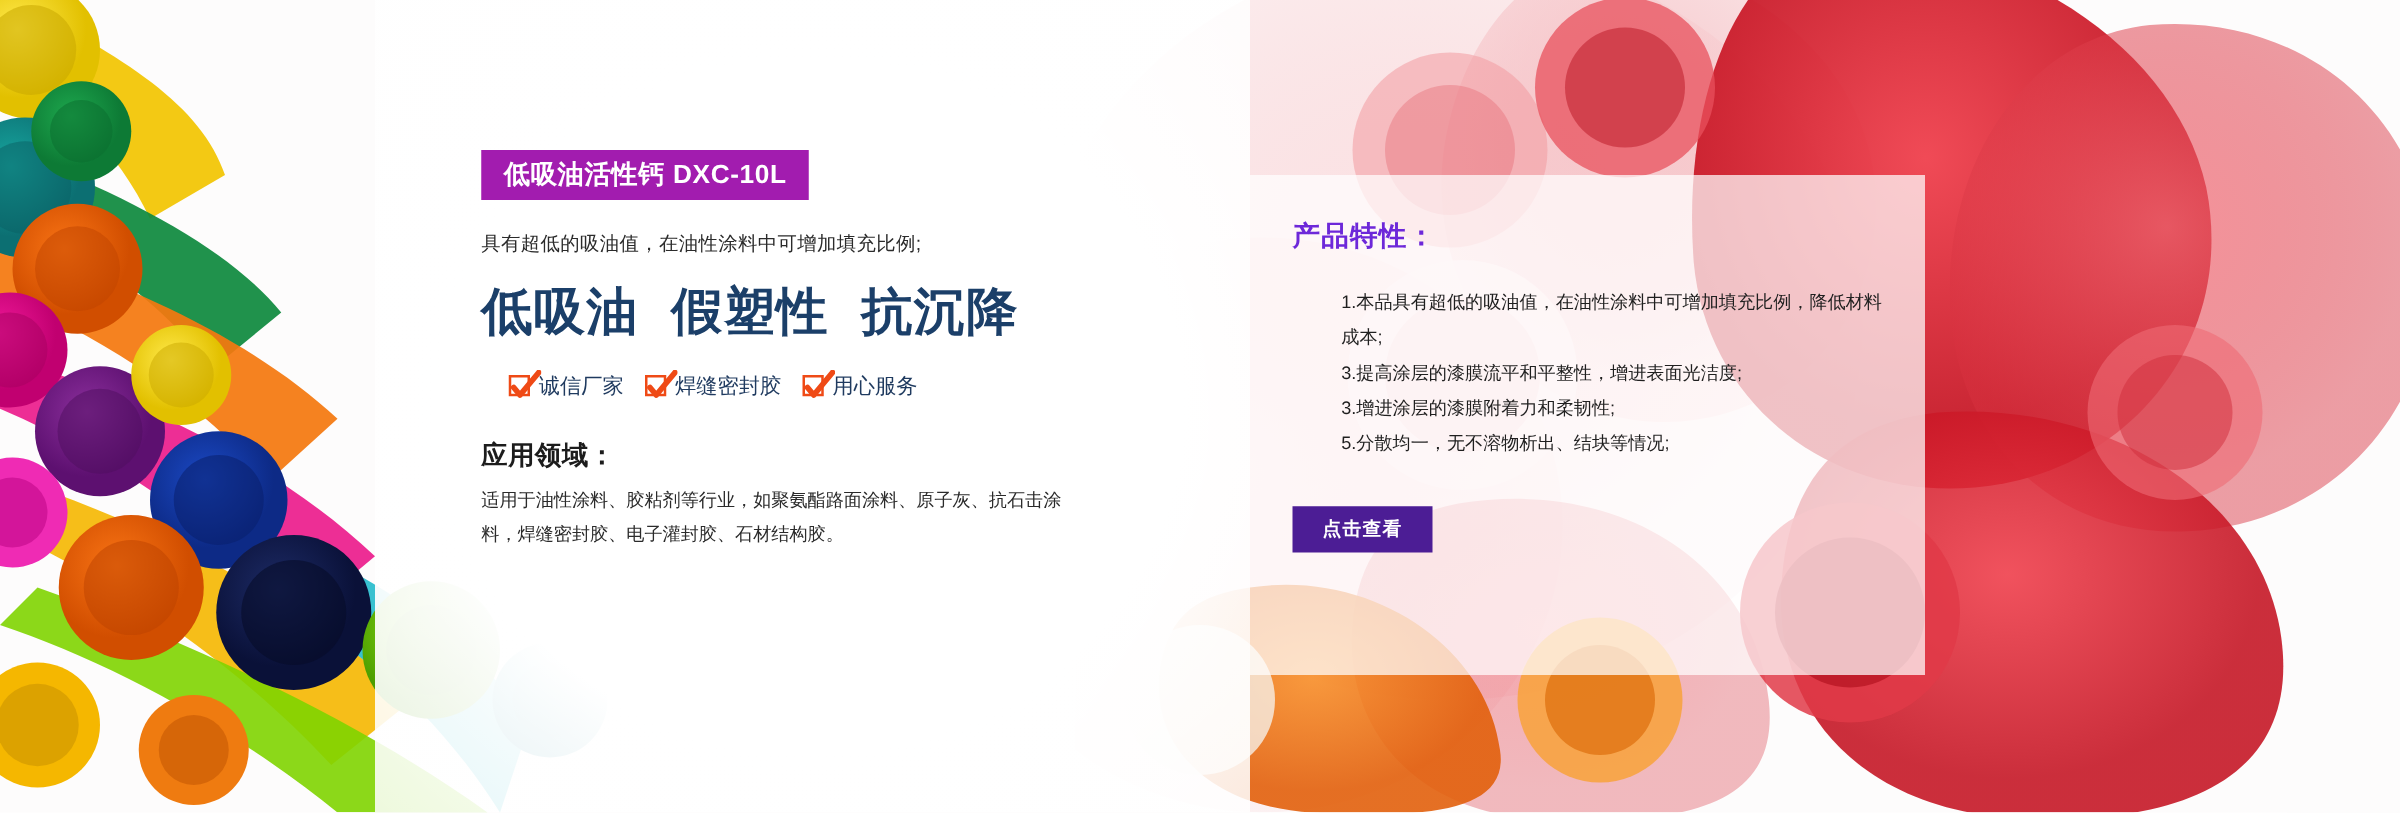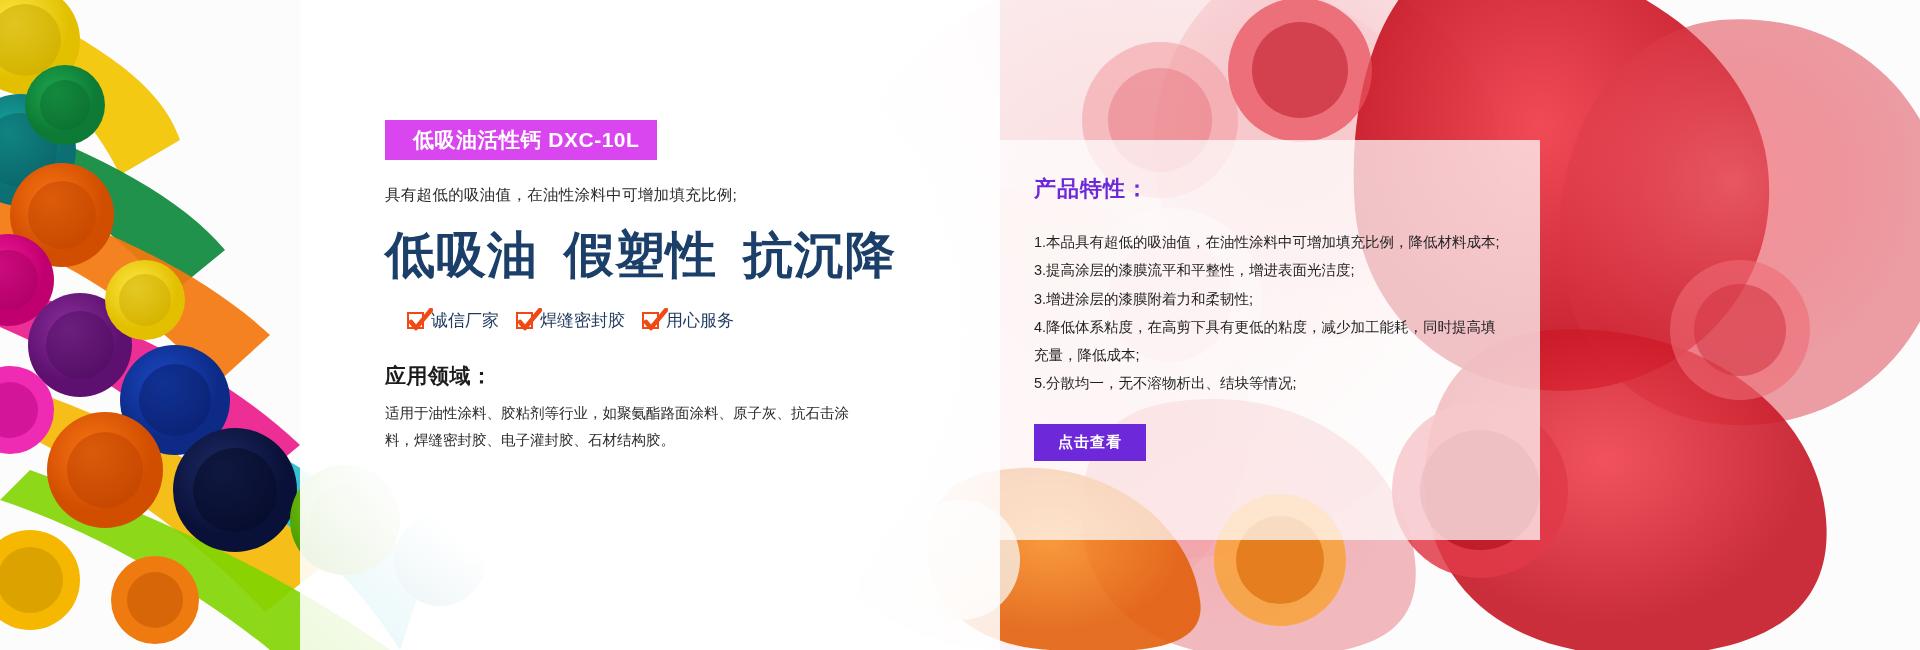--- a/index.html
+++ b/index.html
@@ -27,45 +27,44 @@
     background:radial-gradient(ellipse at 50% 50%, #ffffff 0%, #ffffff 60%, rgba(255,255,255,0.85) 100%);
     z-index:4;
   }
 
   
   .left-col{
     position:absolute; left:385px; top:120px; width:480px; z-index:20;
   }
   .title-badge{
     display:inline-block;
-    background:#d946ef;
+    background:#a21caf;
     color:#ffffff;
     font-size:21px;
     font-weight:bold;
     letter-spacing:0.5px;
-    padding:9px 18px 10px 28px;
+    padding:9px 18px 10px 18px;
     line-height:1;
     white-space:nowrap;
   }
   .subline{
     margin-top:25px;
     font-size:15.5px;
     color:#2b2b2b;
     letter-spacing:0.3px;
     white-space:nowrap;
   }
   .headline{
     margin-top:16px;
-    font-size:50px;
+    font-size:41px;
     font-weight:bold;
     color:#1b3f69;
     letter-spacing:1px;
     white-space:nowrap;
     font-family:"Liberation Serif","DejaVu Serif",serif;
-    text-align:right;
   }
   .headline .gap{ display:inline-block; width:26px; }
 
   .checkrow{
     margin-top:20px;
     display:flex; align-items:center;
     padding-left:22px;
   }
   .checkitem{ display:flex; align-items:center; margin-right:17px; }
   .cbox{
@@ -109,26 +108,27 @@
   .panel-title{
     font-size:22px; font-weight:bold; color:#6d28d9;
     letter-spacing:1px;
     margin-top:6px;
   }
   .panel-list{
     margin-top:24px;
     font-size:14.5px;
     line-height:1.95;
     color:#1f1f1f;
+    margin-left:39px;
   }
   .panel-list li{ list-style:none; }
   .cta{
     display:inline-block;
-    margin-top:26px;
-    background:#6d28d9;
+    margin-top:36px;
+    background:#4c1d95;
     color:#ffffff;
     font-size:15px;
     font-weight:bold;
     letter-spacing:1px;
     padding:9px 24px;
     border:none;
     cursor:pointer;
     font-family:"Liberation Sans","DejaVu Sans",sans-serif;
   }
 </style>
@@ -323,20 +323,19 @@
   </div>
 
   <div class="right-panel">
 
     <div class="panel-title">产品特性：</div>
 
     <ul class="panel-list">
       <li>1.本品具有超低的吸油值，在油性涂料中可增加填充比例，降低材料成本;</li>
       <li>3.提高涂层的漆膜流平和平整性，增进表面光洁度;</li>
       <li>3.增进涂层的漆膜附着力和柔韧性;</li>
-      <li>4.降低体系粘度，在高剪下具有更低的粘度，减少加工能耗，同时提高填充量，降低成本;</li>
       <li>5.分散均一，无不溶物析出、结块等情况;</li>
     </ul>
 
     <button class="cta">点击查看</button>
   </div>
 
 </div>
 
 </body></html>

